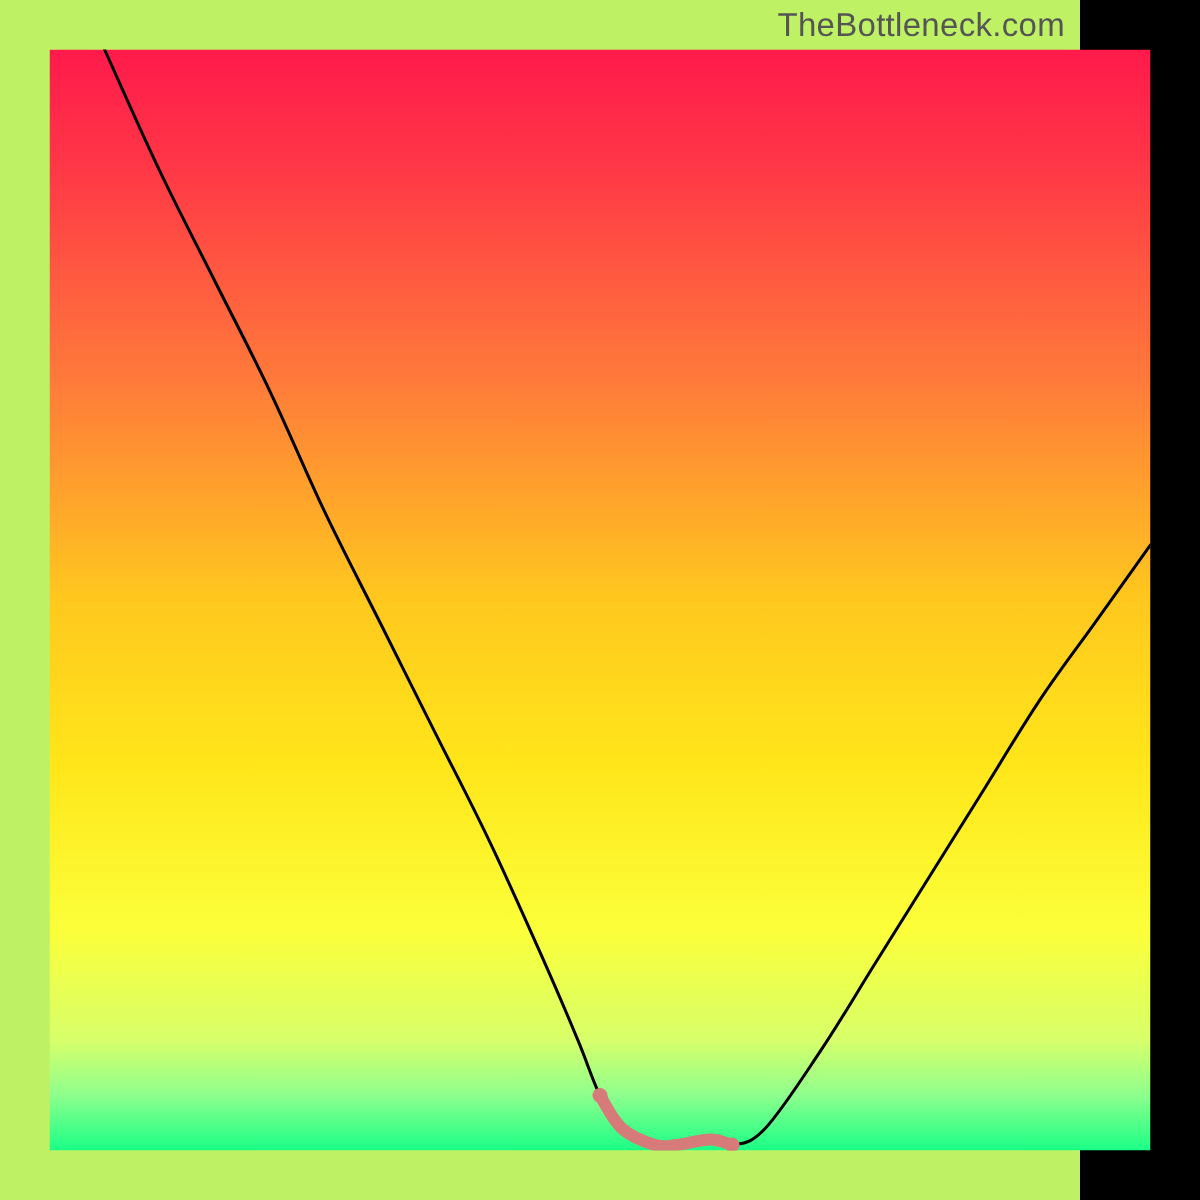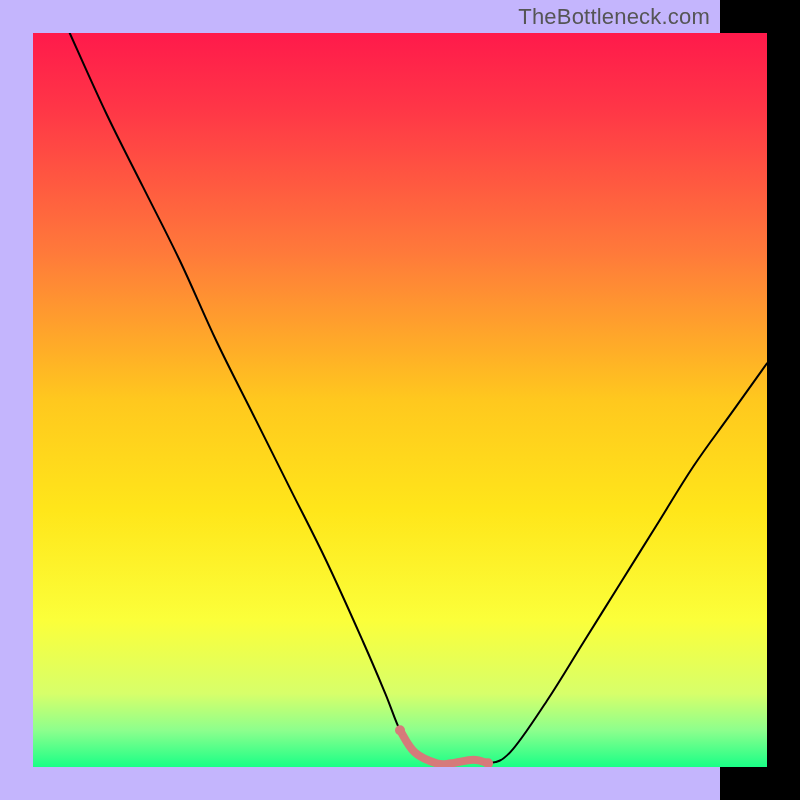--- a/index.html
+++ b/index.html
@@ -8,21 +8,21 @@
     width: 800px;
     height: 800px;
     background: #000;
     font-family: Arial, Helvetica, sans-serif;
     overflow: hidden;
   }
   .canvas {
     position: relative;
     width: 720px;
     height: 800px;
-    background: #c4b5fd;
+    background: #bef264;
   }
   .watermark {
     position: absolute;
     top: 4px;
     right: 10px;
     color: #555;
     font-size: 22px;
     font-weight: 500;
     letter-spacing: 0.2px;
     user-select: none;

